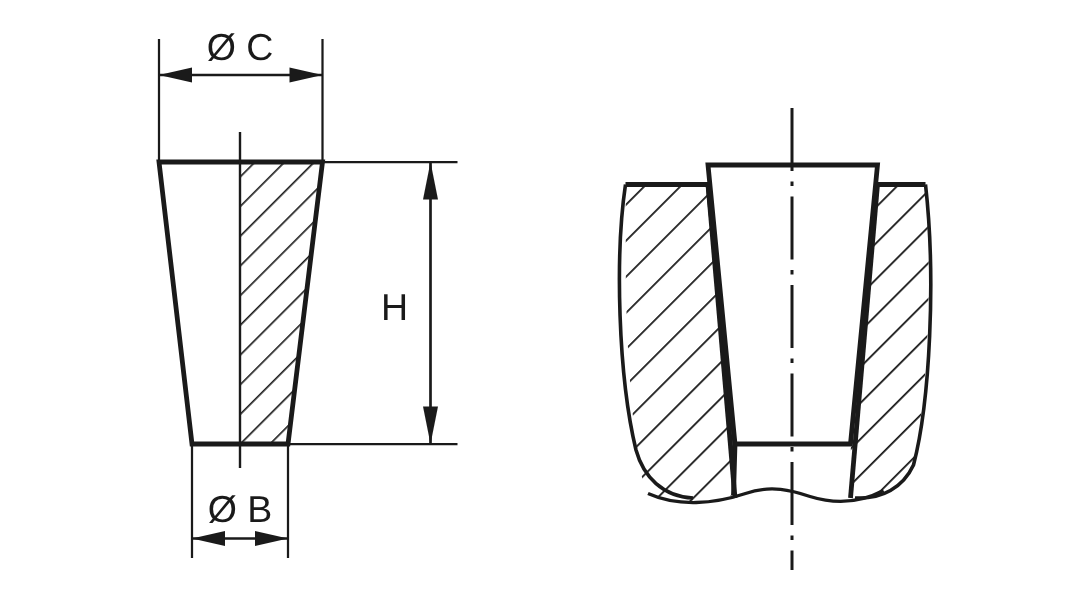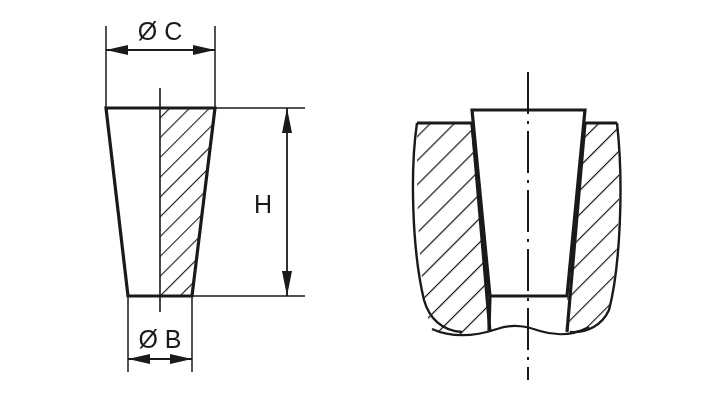--- a/index.html
+++ b/index.html
@@ -9,21 +9,20 @@
   }
   body {
     font-family: "Liberation Sans", sans-serif;
   }
   #drawing-root {
     position: relative;
     width: 722px;
     height: 400px;
     background: #ffffff;
     overflow: hidden;
-    border-radius: 14px;
   }
   svg#technical-drawing {
     display: block;
     width: 722px;
     height: 400px;
   }
   .dim-label {
     font-family: "Liberation Sans", sans-serif;
     font-size: 25px;
     fill: #1a1a1a;

